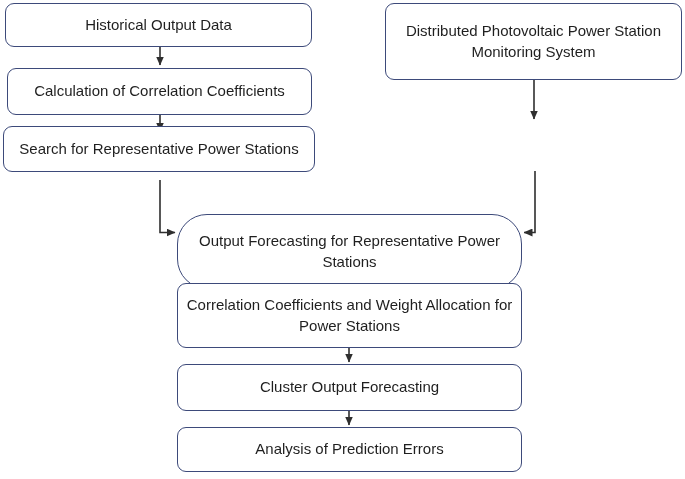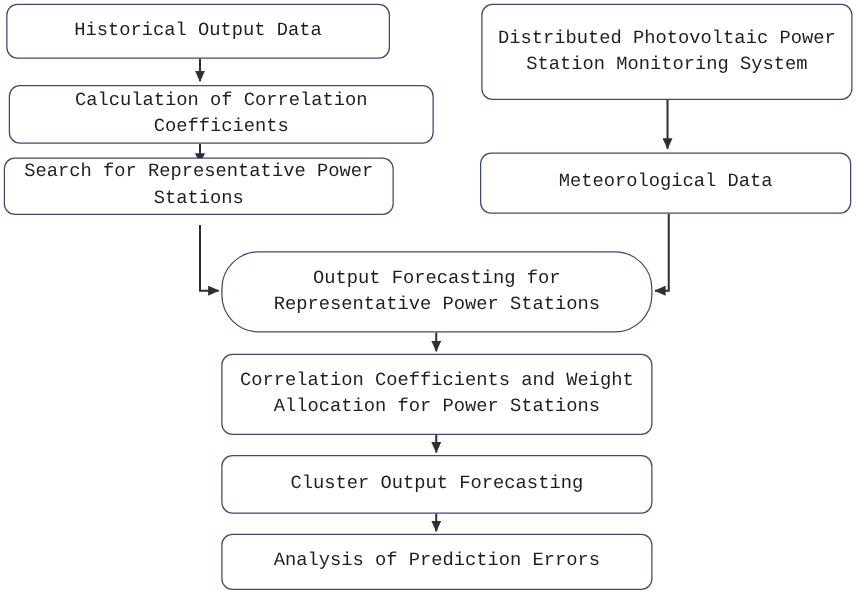--- a/index.html
+++ b/index.html
@@ -12,45 +12,45 @@
   html, body {
     margin: 0;
     padding: 0;
     background: var(--background);
   }
   .canvas {
     position: relative;
     width: 685px;
     height: 479px;
     background: var(--background);
-    font-family: Liberation Mono, monospace;
+    font-family: Liberation Sans, sans-serif;
     overflow: hidden;
   }
   .node {
     position: absolute;
     box-sizing: border-box;
     display: flex;
     align-items: center;
     justify-content: center;
     text-align: center;
     background: var(--box_fill);
     border: 1.6px solid var(--box_border);
     border-radius: 9px;
     color: var(--text);
     font-size: 15px;
     line-height: 1.38;
     padding: 2px 8px;
     z-index: 2;
   }
   #n-historical  { left: 5px;   top: 3px;   width: 307px; height: 44px; }
-  #n-calc        { left: 7px;   top: 68px;  width: 340px; height: 47px; }
+  #n-calc        { left: 7px;   top: 68px;  width: 305px; height: 47px; }
   #n-search      { left: 3px;   top: 126px; width: 312px; height: 46px; }
   #n-monitoring  { left: 385px; top: 3px;   width: 297px; height: 77px; text-align: center; }
   #n-meteo       { left: 384px; top: 122px; width: 297px; height: 49px; }
-  #n-output      { left: 177px; top: 201px; width: 345px; height: 65px; border-radius: 30px; }
+  #n-output      { left: 177px; top: 214px; width: 345px; height: 75px; border-radius: 30px; }
   #n-weight      { left: 177px; top: 283px; width: 345px; height: 65px; }
   #n-cluster     { left: 177px; top: 364px; width: 345px; height: 47px; }
   #n-errors      { left: 177px; top: 427px; width: 345px; height: 45px; }
   svg.arrows {
     position: absolute;
     left: 0; top: 0;
     width: 685px; height: 479px;
     z-index: 1;
     pointer-events: none;
   }
@@ -85,21 +85,20 @@
   </svg>
 
   <div class="node" id="n-historical">Historical Output Data</div>
 
   <div class="node" id="n-calc">Calculation of Correlation Coefficients</div>
 
   <div class="node" id="n-search">Search for Representative Power Stations</div>
 
   <div class="node" id="n-monitoring">Distributed Photovoltaic Power Station Monitoring System</div>
 
-  <div class="node" id="n-meteo">Meteorological Data</div>
 
   <div class="node" id="n-output">Output Forecasting for Representative Power Stations</div>
 
   <div class="node" id="n-weight">Correlation Coefficients and Weight Allocation for Power Stations</div>
 
   <div class="node" id="n-cluster">Cluster Output Forecasting</div>
 
   <div class="node" id="n-errors">Analysis of Prediction Errors</div>
 
 </div>

